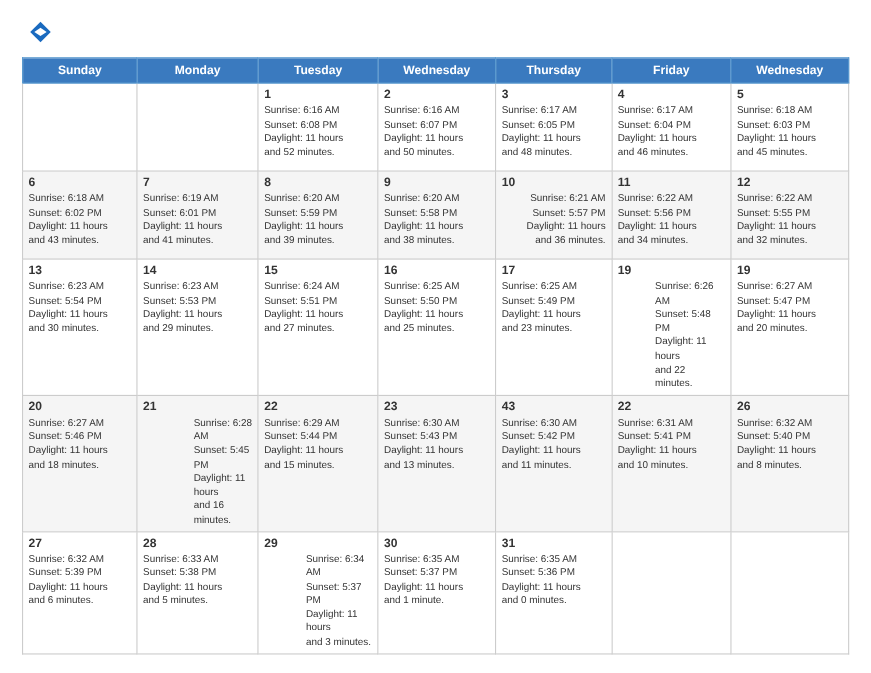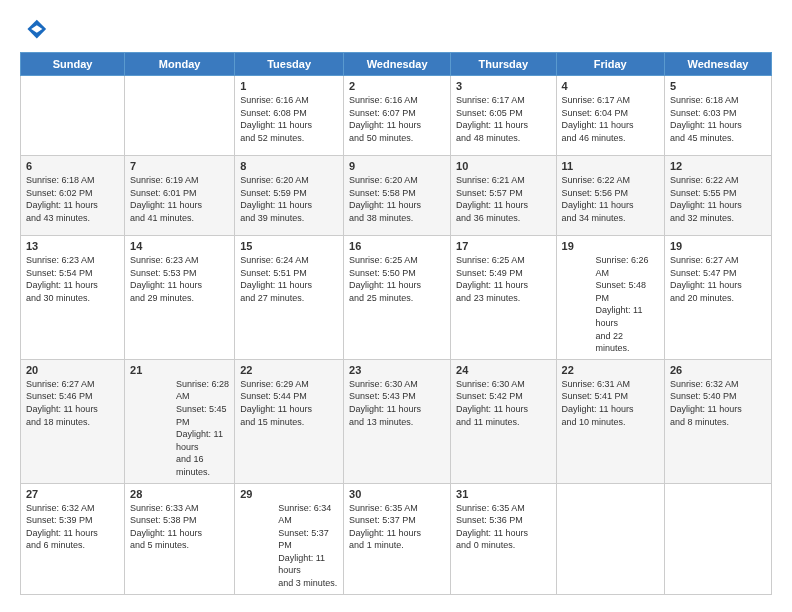--- a/index.html
+++ b/index.html
@@ -188,21 +188,21 @@
           </td>
           <td>
             <div class="day-num">9</div>
             <div class="day-info" style="white-space: pre-line;">Sunrise: 6:20 AM
 Sunset: 5:58 PM
 Daylight: 11 hours
 and 38 minutes.</div>
           </td>
           <td>
             <div class="day-num">10</div>
-            <div class="day-info" style="white-space: pre-line;">Sunrise: 6:21 AM
+            <div class="day-info" style="white-space: pre-line; text-align: right;">Sunrise: 6:21 AM
 Sunset: 5:57 PM
 Daylight: 11 hours
 and 36 minutes.</div>
           </td>
           <td>
             <div class="day-num">11</div>
             <div class="day-info" style="white-space: pre-line;">Sunrise: 6:22 AM
 Sunset: 5:56 PM
 Daylight: 11 hours
 and 34 minutes.</div>
@@ -289,21 +289,21 @@
 and 15 minutes.</div>
           </td>
           <td>
             <div class="day-num">23</div>
             <div class="day-info" style="white-space: pre-line;">Sunrise: 6:30 AM
 Sunset: 5:43 PM
 Daylight: 11 hours
 and 13 minutes.</div>
           </td>
           <td>
-            <div class="day-num">24</div>
+            <div class="day-num">43</div>
             <div class="day-info" style="white-space: pre-line;">Sunrise: 6:30 AM
 Sunset: 5:42 PM
 Daylight: 11 hours
 and 11 minutes.</div>
           </td>
           <td>
             <div class="day-num">22</div>
             <div class="day-info" style="white-space: pre-line;">Sunrise: 6:31 AM
 Sunset: 5:41 PM
 Daylight: 11 hours

